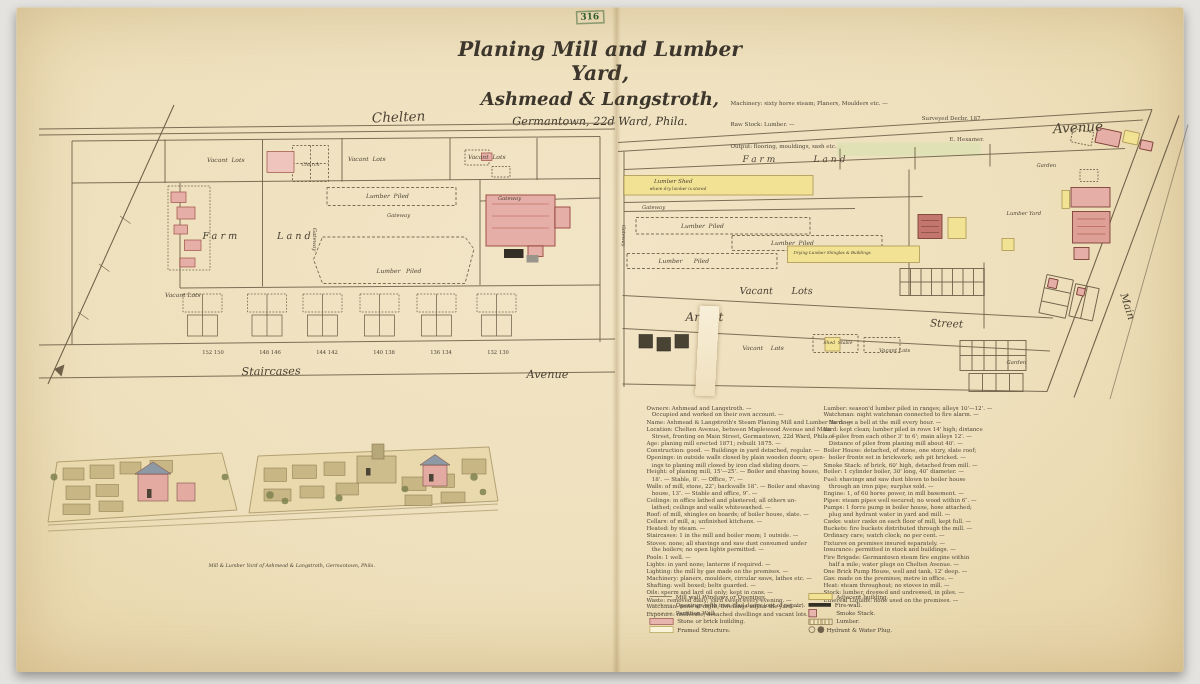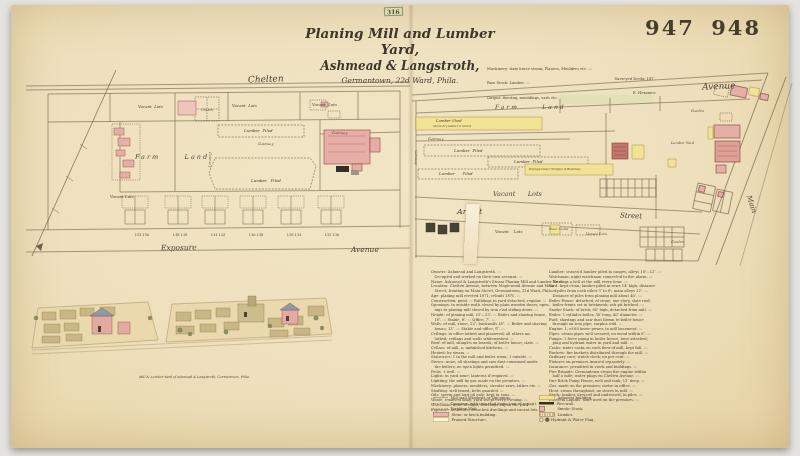--- a/index.html
+++ b/index.html
@@ -44,21 +44,20 @@
   .hnums span{display:inline-block;width:76px;text-align:center;}
   svg{position:absolute;overflow:visible;}
 </style>
 </head>
 <body>
 
 <div class="stage">
  <div class="sheet">
 
   <div class="stamp">316</div>
-  <div class="plate">947 948</div>
 
   <div class="title">
     <div class="t1">Planing Mill and Lumber Yard,</div>
     <div class="t2">Ashmead &amp; Langstroth,</div>
     <div class="t3">Germantown, 22d Ward, Phila.</div>
   </div>
 
   <div class="notes" style="left:476px;top:52px;width:190px;">
     <div>Machinery: sixty horse steam; Planers, Moulders etc. —</div>
     <div>Raw Stock: Lumber. —</div>
@@ -161,21 +160,21 @@
   <div class="ml half" style="left:190px;top:103px;font-size:6.5px;">Church</div>
   <div class="ml" style="left:124px;top:149px;font-size:6.5px;letter-spacing:2px;">Farm      Land</div>
   <div class="ml half" style="left:233px;top:124px;font-size:8px;">Lumber  Piled</div>
   <div class="ml half" style="left:240px;top:174px;font-size:8px;">Lumber   Piled</div>
   <div class="ml half" style="left:247px;top:137px;font-size:7px;">Gateway</div>
   <div class="ml half" style="left:200px;top:147px;font-size:7px;transform:rotate(90deg) scale(.5);">Gateway</div>
   <div class="ml half" style="left:321px;top:126px;font-size:7px;">Gateway</div>
   <div class="hnums">
     <span>152  150</span><span>148  146</span><span>144  142</span><span>140  138</span><span>136  134</span><span>132  130</span>
   </div>
-  <div class="ml" style="left:150px;top:239px;font-size:7.5px;transform:rotate(-1deg);">Exposure</div>
+  <div class="ml" style="left:150px;top:239px;font-size:7.5px;transform:rotate(-1deg);">Staircases</div>
   <div class="ml" style="left:340px;top:241px;font-size:7.5px;">Avenue</div>
 
   <svg style="left:399px;top:50px;width:385px;height:212px" viewBox="0 0 385 212">
     <rect x="148" y="40" width="96" height="9" fill="#dee2b4" opacity="0.9"></rect>
     <g stroke="#6f6149" stroke-width="0.6" fill="none">
       <path d="M2,40 L358,18"></path>
           <path d="M2,46 L352,25"></path>
       <path d="M6,46 L6,203"></path>
       <path d="M6,58 L340,44"></path>
       <path d="M150,44 L150,58 M200,43 L200,58 M250,41 L250,56"></path>

